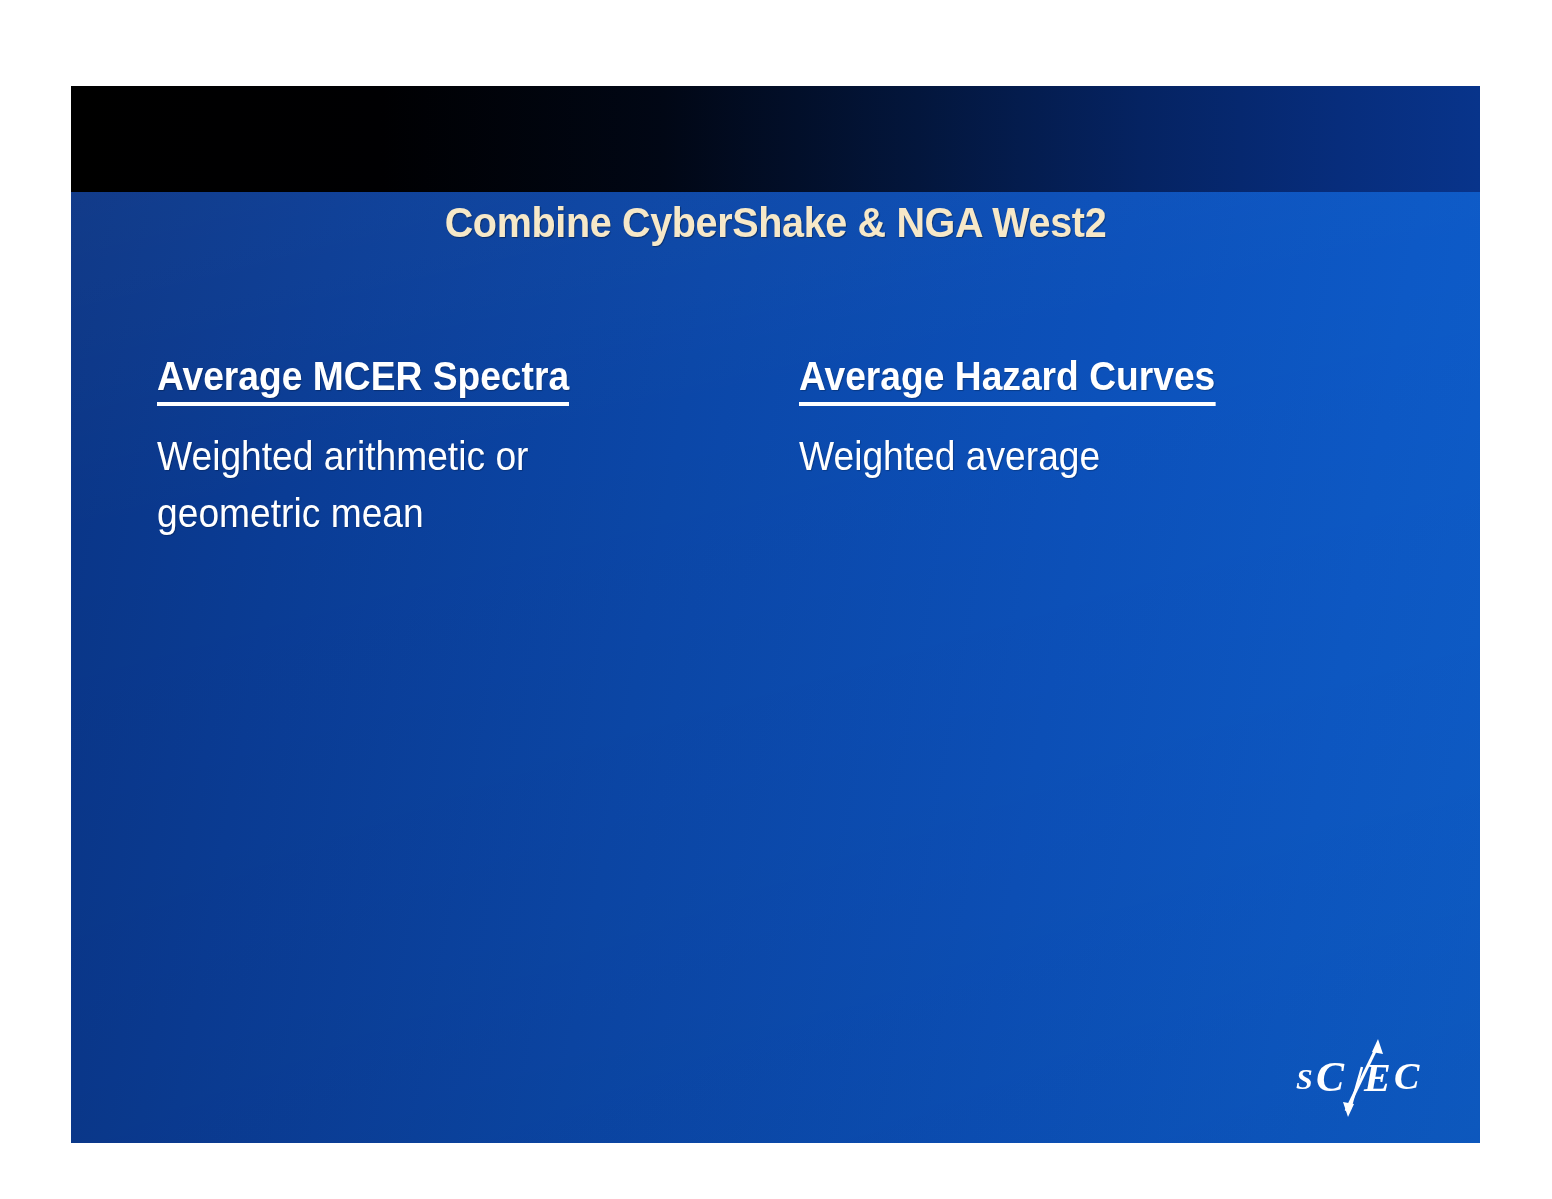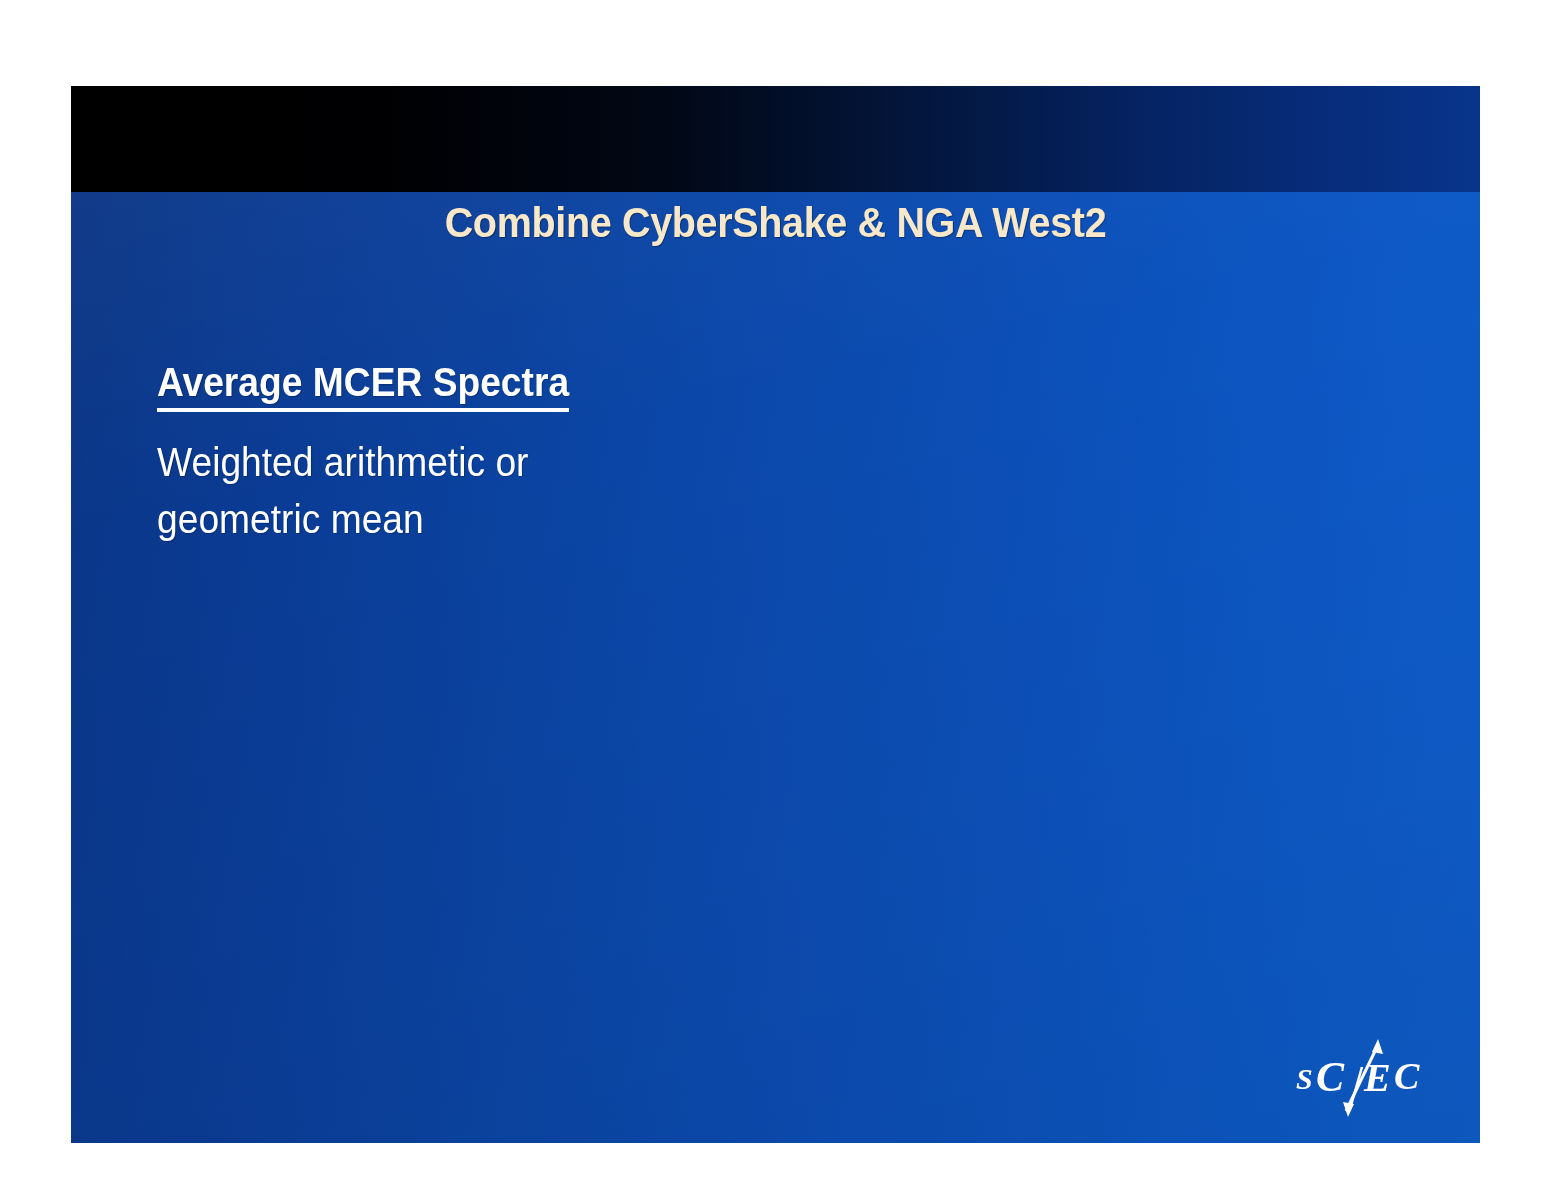--- a/index.html
+++ b/index.html
@@ -81,21 +81,20 @@
     transform: scaleX(0.92);
     transform-origin: center top;
     white-space: nowrap;
     text-shadow: 1px 1px 1px rgba(0,0,0,0.35);
   }
 
   
   .content-column {
     position: absolute;
     z-index: 3;
-    margin-top: 6px;
   }
   #column-left  { left: 86px;  top: 268px; width: 560px; }
   #column-right { left: 728px; top: 268px; width: 560px; }
 
   .column-heading {
     display: inline-block;
     font-family: "Liberation Sans", sans-serif;
     font-weight: bold;
     font-size: 40px;
     line-height: 1.1;
@@ -140,20 +139,24 @@
 
   <div id="header-band"></div>
 
   <div id="slide-title">Combine CyberShake &amp; NGA West2</div>
 
   <div id="column-left" class="content-column">
     <div class="column-heading">Average MCER Spectra</div>
     <div class="column-body">Weighted arithmetic or geometric mean</div>
   </div>
 
+  <div id="column-right" class="content-column">
+    <div class="column-heading">Average Hazard Curves</div>
+    <div class="column-body">Weighted average</div>
+  </div>
 
   <div id="scec-logo">
     <svg viewBox="0 0 150 96" xmlns="http://www.w3.org/2000/svg">
 
       <text x="6" y="62" font-family="'Liberation Serif', serif" font-style="italic" font-weight="bold" font-size="30" fill="#ffffff">S</text>
 
       <text x="26" y="64" font-family="'Liberation Serif', serif" font-style="italic" font-weight="bold" font-size="42" fill="#ffffff">C</text>
 
       <text x="74" y="64" font-family="'Liberation Serif', serif" font-style="italic" font-weight="bold" font-size="40" fill="#ffffff">E</text>
 

